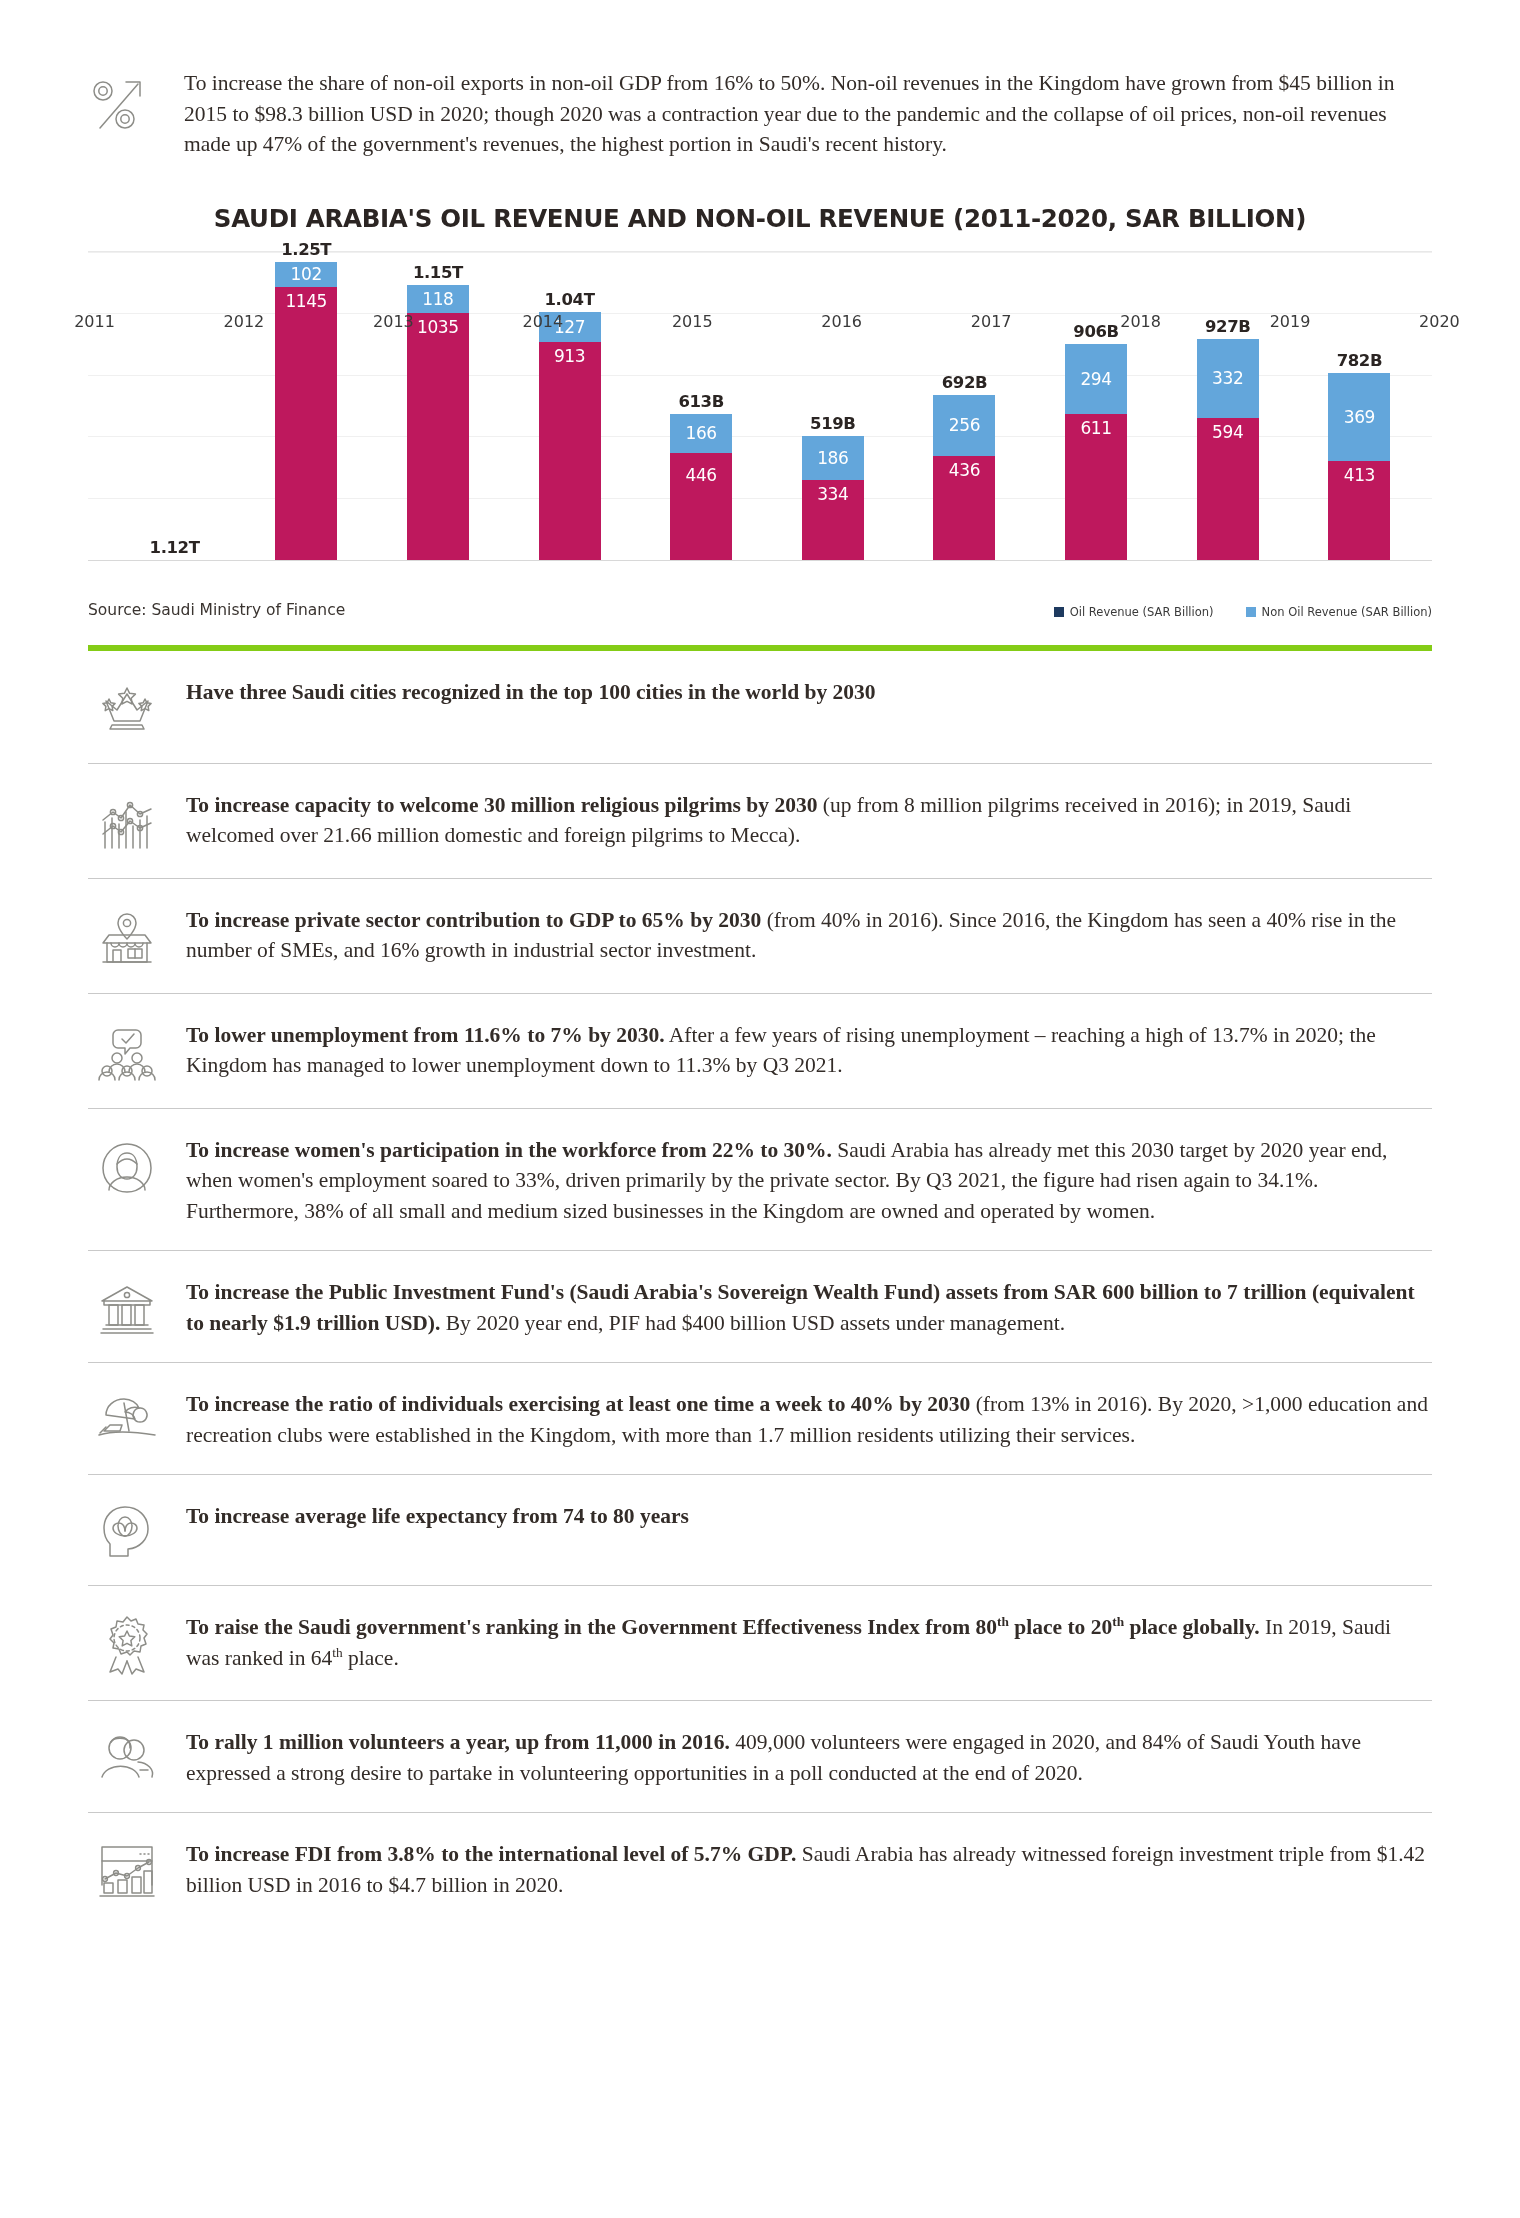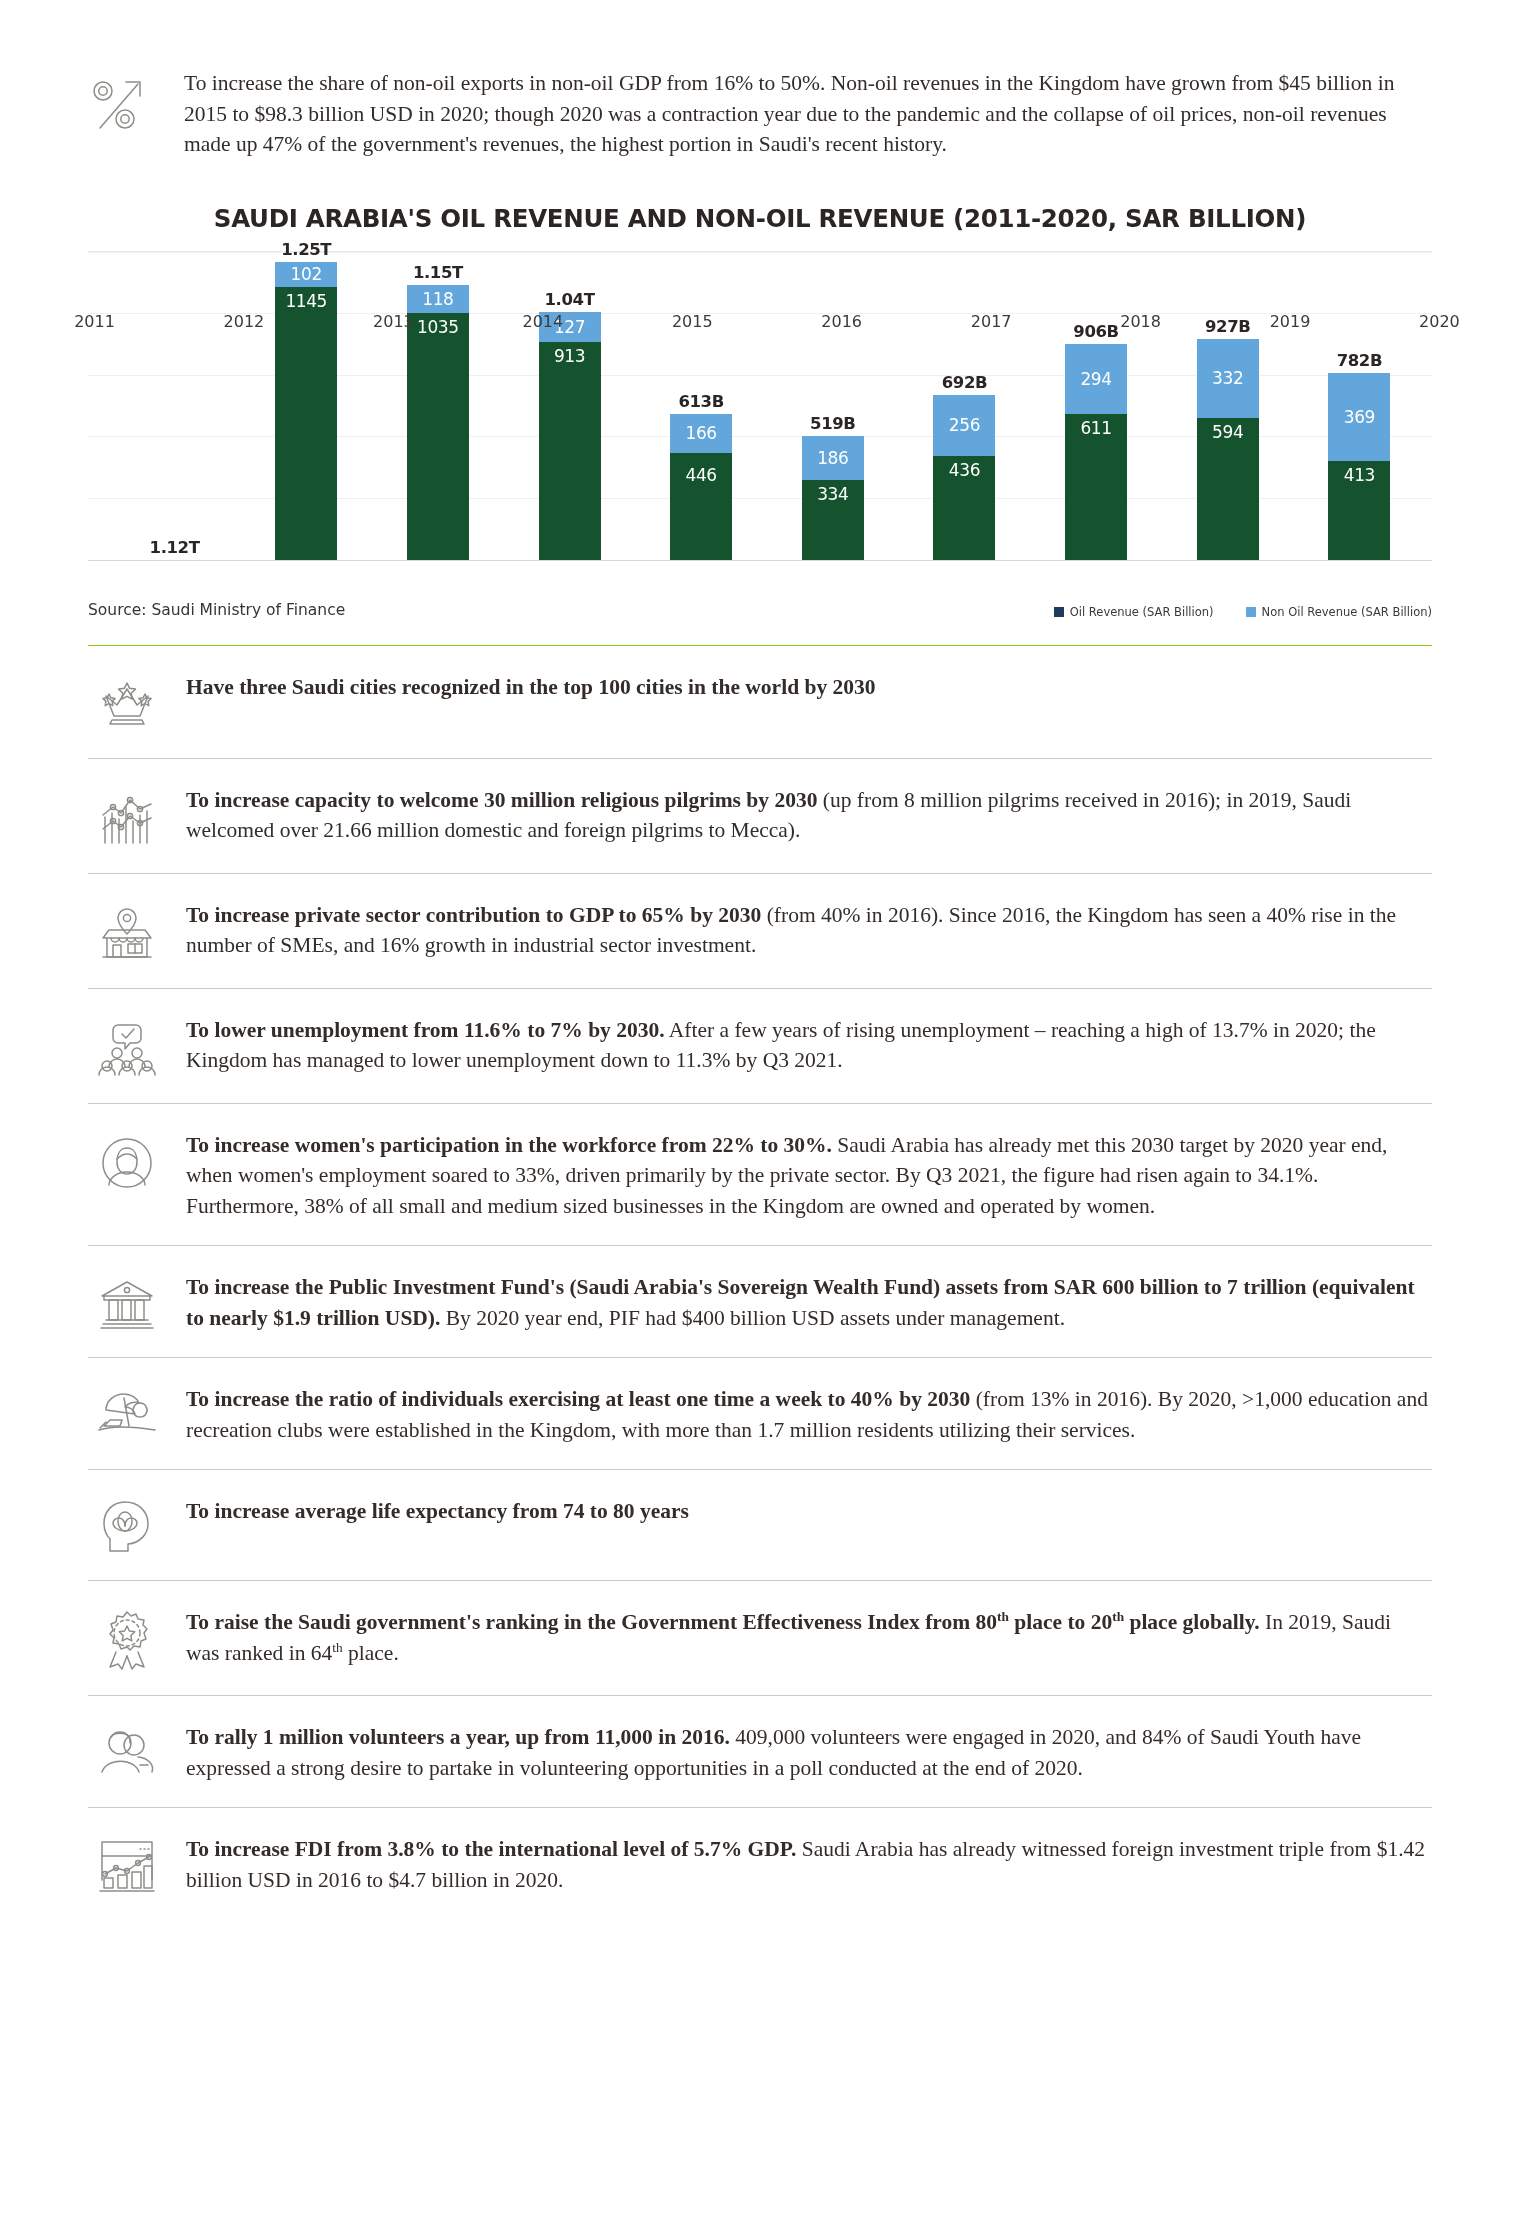--- a/index.html
+++ b/index.html
@@ -86,21 +86,21 @@
     align-items:center;
     justify-content:center;
     font-family:"DejaVu Sans", sans-serif;
     font-weight:normal;
     font-size:17px;
     color:#ffffff;
     letter-spacing:-0.4px;
     overflow:hidden;
   }
   .seg-nonoil { background:#63a6db; }
-  .seg-oil    { background:#14532d; }
+  .seg-oil    { background:#be185d; }
 
   .xaxis {
     position:absolute;
     left:28px; right:14px;
     top:312px;
     display:flex;
     justify-content:space-between;
   }
   .xaxis span {
     width:9%;
@@ -131,21 +131,21 @@
 
   
   .goals { margin-top:26px; }
   .goal {
     display:flex;
     align-items:flex-start;
     border-top:1px solid #c9c9c9;
     padding:26px 0 24px 0;
     min-height:0;
   }
-  .goal:first-child { border-top:1px solid #84cc16; }
+  .goal:first-child { border-top:6px solid #84cc16; }
   .goal-icon {
     width:86px; min-width:86px;
     padding-left:8px;
     padding-top:2px;
   }
   .goal-body {
     flex:1;
     padding-left:12px;
     padding-right:4px;
     font-size:21.5px;

